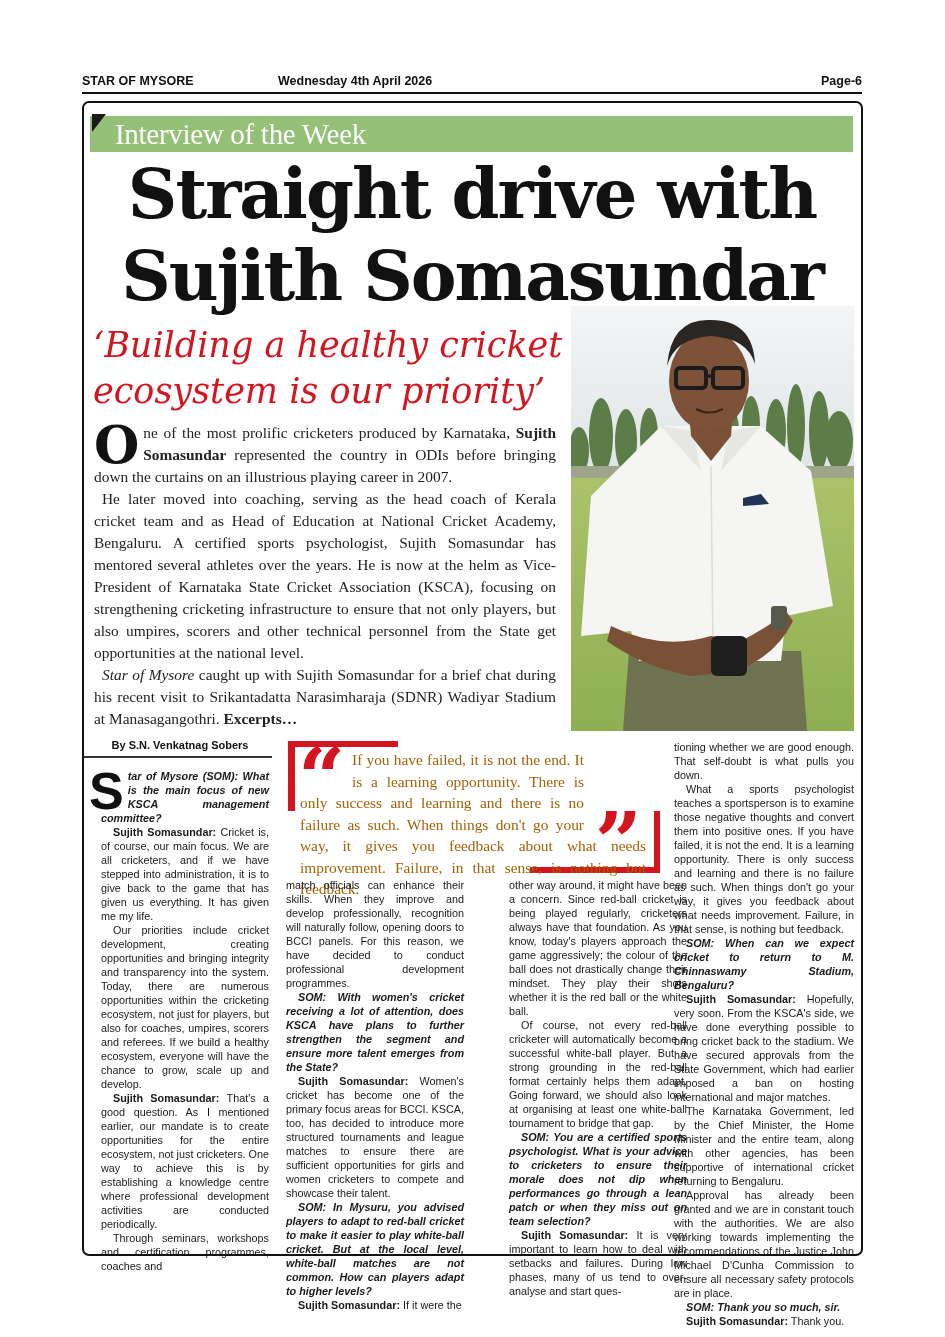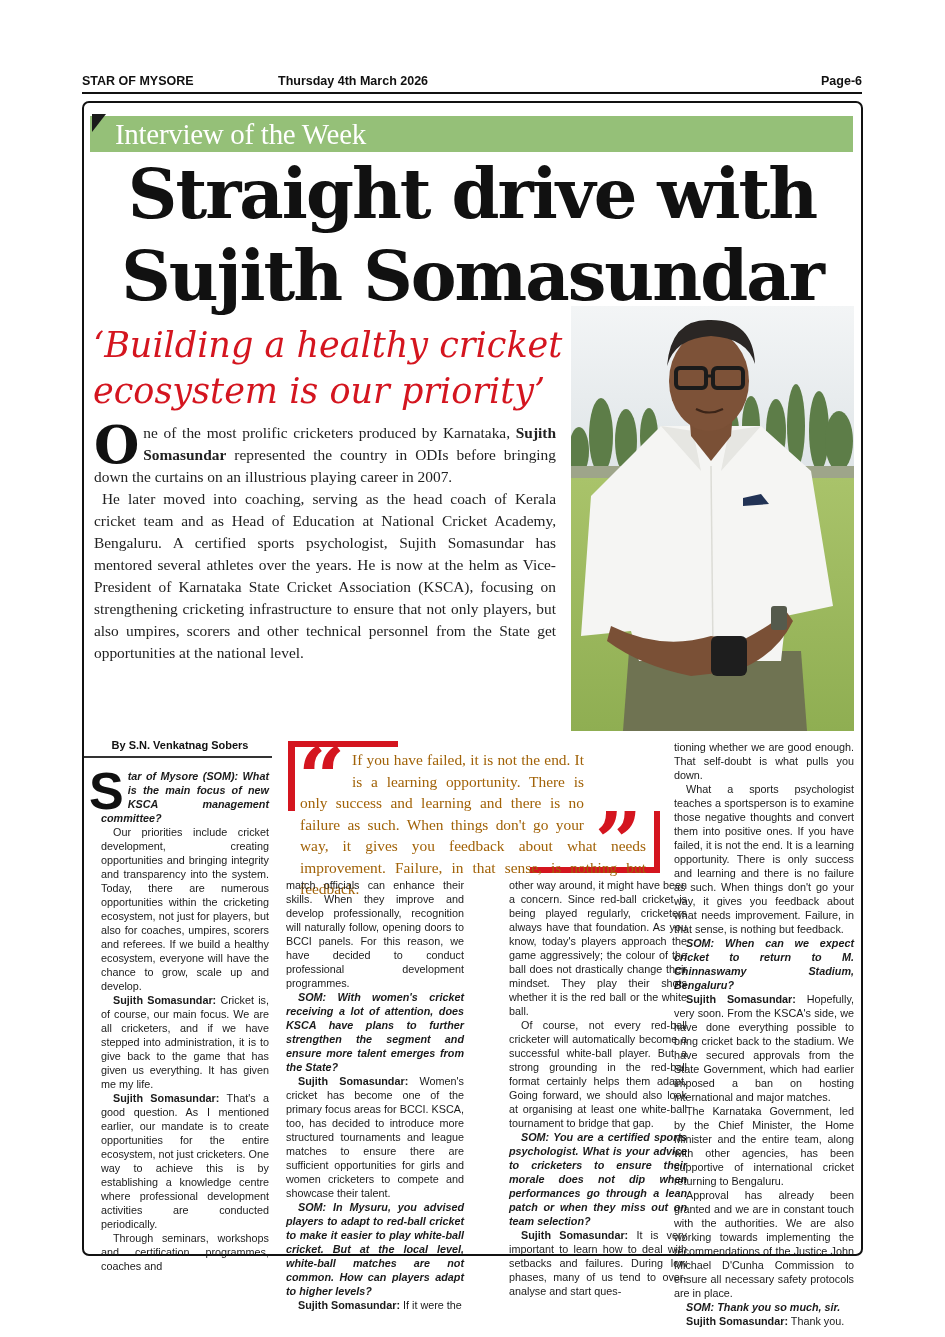--- a/index.html
+++ b/index.html
@@ -70,21 +70,21 @@
   .pull .text { position: absolute; left: 12px; top: 8px; width: 346px; font-family: "Liberation Serif", serif;
     font-size: 15.4px; line-height: 21.5px; color: #a16207; text-align: justify; }
   .pull .text .spacer1 { float: left; width: 52px; height: 40px; }
   .pull .text .spacer2 { float: right; width: 62px; height: 42px; margin-top: 44px; }
 </style>
 </head>
 <body>
 
 <div class="masthead">
   <span class="paper">STAR OF MYSORE</span>
-  <span class="date">Thursday 4th March 2026</span>
+  <span class="date">Wednesday 4th April 2026</span>
   <span class="page">Page-6</span>
 </div>
 <div class="masthead-rule"></div>
 
 <div class="frame"></div>
 
 <div class="kicker"></div>
 <div class="kicker-corner"></div>
 <div class="kicker-text">Interview of the Week</div>
 
@@ -148,20 +148,23 @@
 <div class="subhead">
   <div>‘Building a healthy cricket</div>
   <div>ecosystem is our priority’</div>
 </div>
 
 <div class="intro">
   <p class="first">
     <span class="dropcap-o">O</span><span>ne of the most prolific cricketers produced by Karnataka, </span><b>Sujith Somasundar</b><span> represented the country in ODIs before bringing down the curtains on an illustrious playing career in 2007.</span>
   </p>
   <p>He later moved into coaching, serving as the head coach of Kerala cricket team and as Head of Education at National Cricket Academy, Bengaluru. A certified sports psychologist, Sujith Somasundar has mentored several athletes over the years. He is now at the helm as Vice-President of Karnataka State Cricket Association (KSCA), focusing on strengthening cricketing infrastructure to ensure that not only players, but also umpires, scorers and other technical personnel from the State get opportunities at the national level.</p>
+  <p>
+    <i>Star of Mysore</i><span> caught up with Sujith Somasundar for a brief chat during his recent visit to Srikantadatta Narasimharaja (SDNR) Wadiyar Stadium at Manasagangothri. </span><b>Excerpts…</b>
+  </p>
 </div>
 
 <div class="byline">By S.N. Venkatnag Sobers</div>
 <div class="byline-rule"></div>
 
 <div class="pull">
   <div class="bracket-tl"></div>
   <div class="bracket-tl-h"></div>
   <div class="bracket-br"></div>
   <div class="bracket-br-h"></div>
@@ -169,22 +172,22 @@
   <div class="close-q">”</div>
   <div class="text">
     <span class="spacer1"></span><span class="spacer2"></span><span>If you have failed, it is not the end. It is a learning opportunity. There is only success and learning and there is no failure as such. When things don't go your way, it gives you feedback about what needs improvement. Failure, in that sense, is nothing but feedback.</span>
   </div>
 </div>
 
 <div class="col col1">
   <p class="noindent">
     <span class="dropcap-s">S</span><span class="lead">tar of Mysore (SOM): What is the main focus of new KSCA management committee?</span>
   </p>
+  <p><span class="a">Sujith Somasundar:</span><span> Cricket is, of course, our main focus. We are all cricketers, and if we have stepped into administration, it is to give back to the game that has given us everything. It has given me my life.</span></p>
   <p>Our priorities include cricket development, creating opportunities and bringing integrity and transparency into the system. Today, there are numerous opportunities within the cricketing ecosystem, not just for players, but also for coaches, umpires, scorers and referees. If we build a healthy ecosystem, everyone will have the chance to grow, scale up and develop.</p>
-  <p><span class="a">Sujith Somasundar:</span><span> Cricket is, of course, our main focus. We are all cricketers, and if we have stepped into administration, it is to give back to the game that has given us everything. It has given me my life.</span></p>
   <p><span class="a">Sujith Somasundar:</span><span> That's a good question. As I mentioned earlier, our mandate is to create opportunities for the entire ecosystem, not just cricketers. One way to achieve this is by establishing a knowledge centre where professional development activities are conducted periodically.</span></p>
   <p>Through seminars, workshops and certification programmes, coaches and</p>
 </div>
 
 <div class="col col2">
   <p class="noindent">match officials can enhance their skills. When they improve and develop professionally, recognition will naturally follow, opening doors to BCCI panels. For this reason, we have decided to conduct professional development programmes.</p>
   <p class="q">SOM: With women's cricket receiving a lot of attention, does KSCA have plans to further strengthen the segment and ensure more talent emerges from the State?</p>
   <p><span class="a">Sujith Somasundar:</span><span> Women's cricket has become one of the primary focus areas for BCCI. KSCA, too, has decided to introduce more structured tournaments and league matches to ensure there are sufficient opportunities for girls and women cricketers to compete and showcase their talent.</span></p>
   <p class="q">SOM: In Mysuru, you advised players to adapt to red-ball cricket to make it easier to play white-ball cricket. But at the local level, white-ball matches are not common. How can players adapt to higher levels?</p>
   <p><span class="a">Sujith Somasundar:</span><span> If it were the</span></p>

